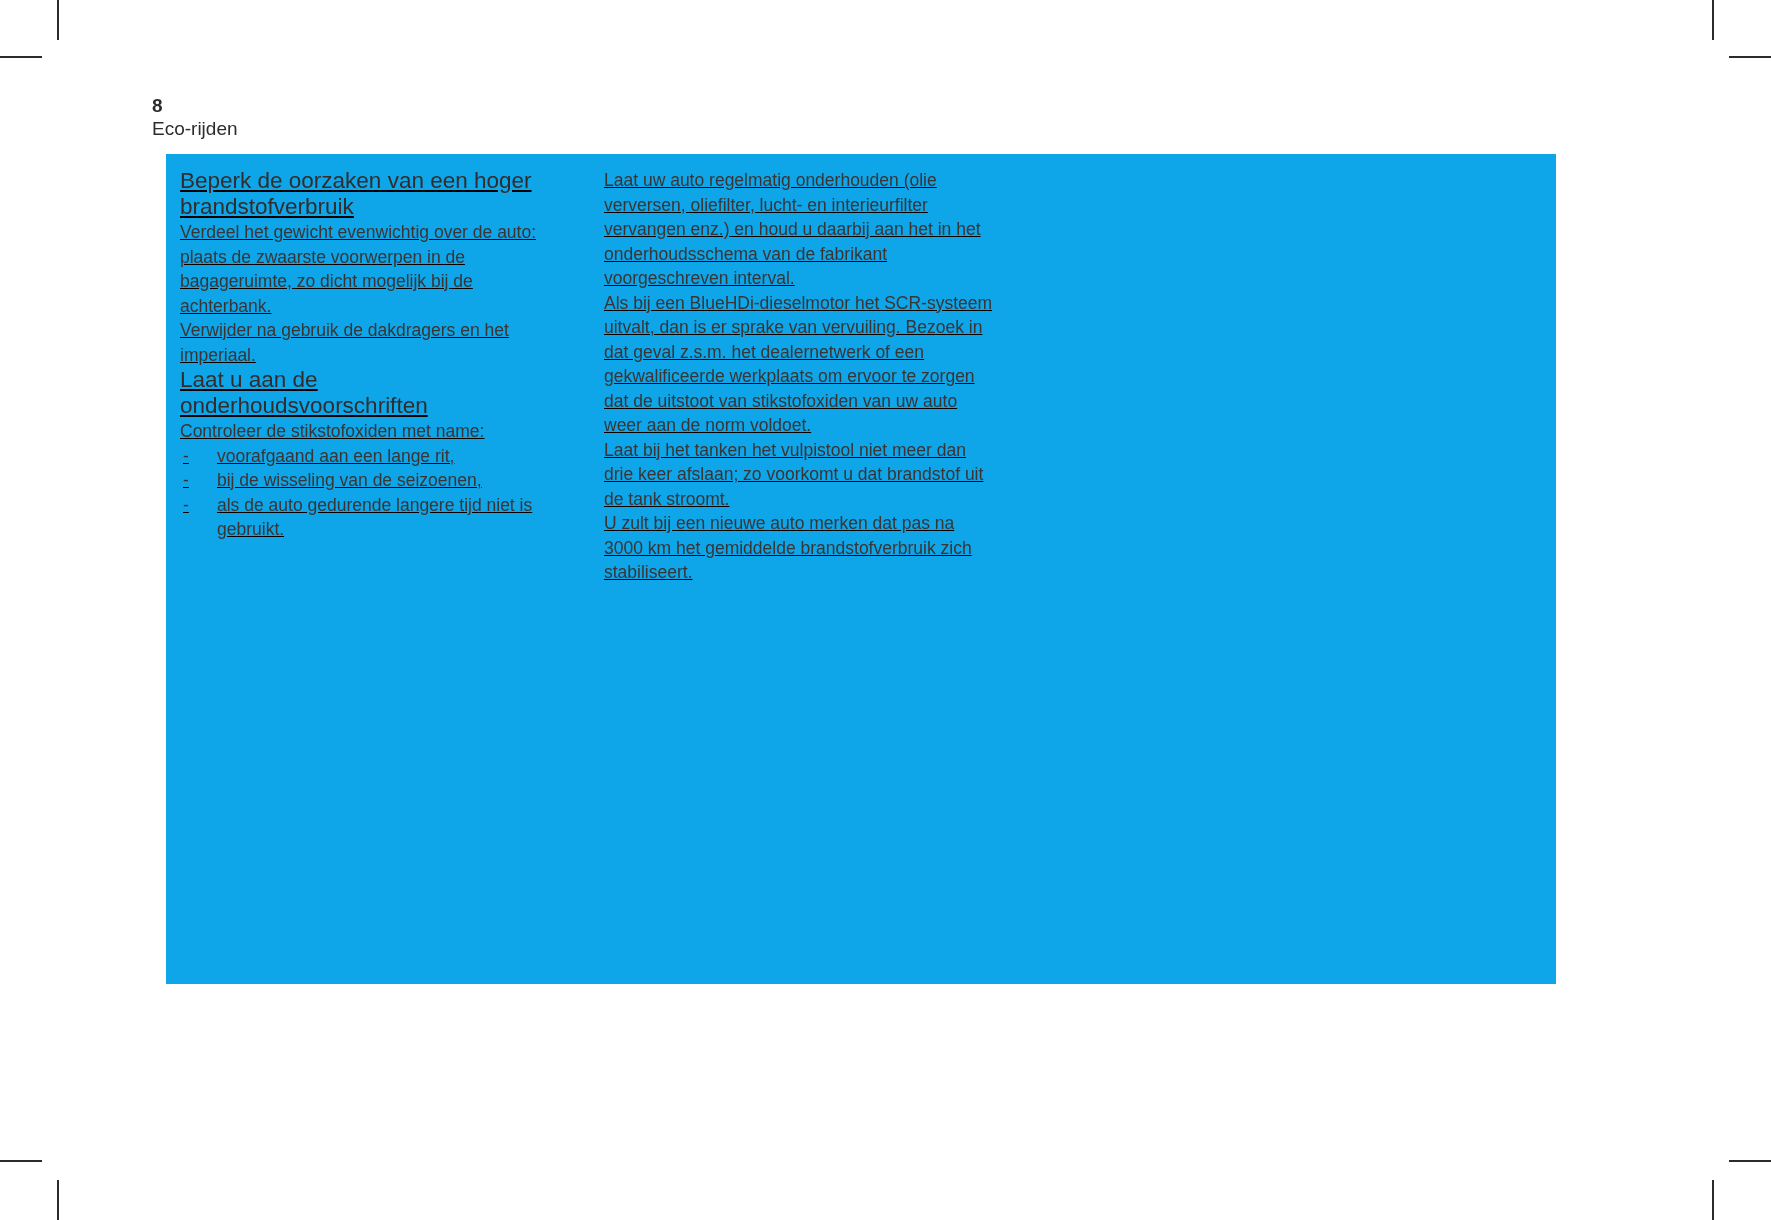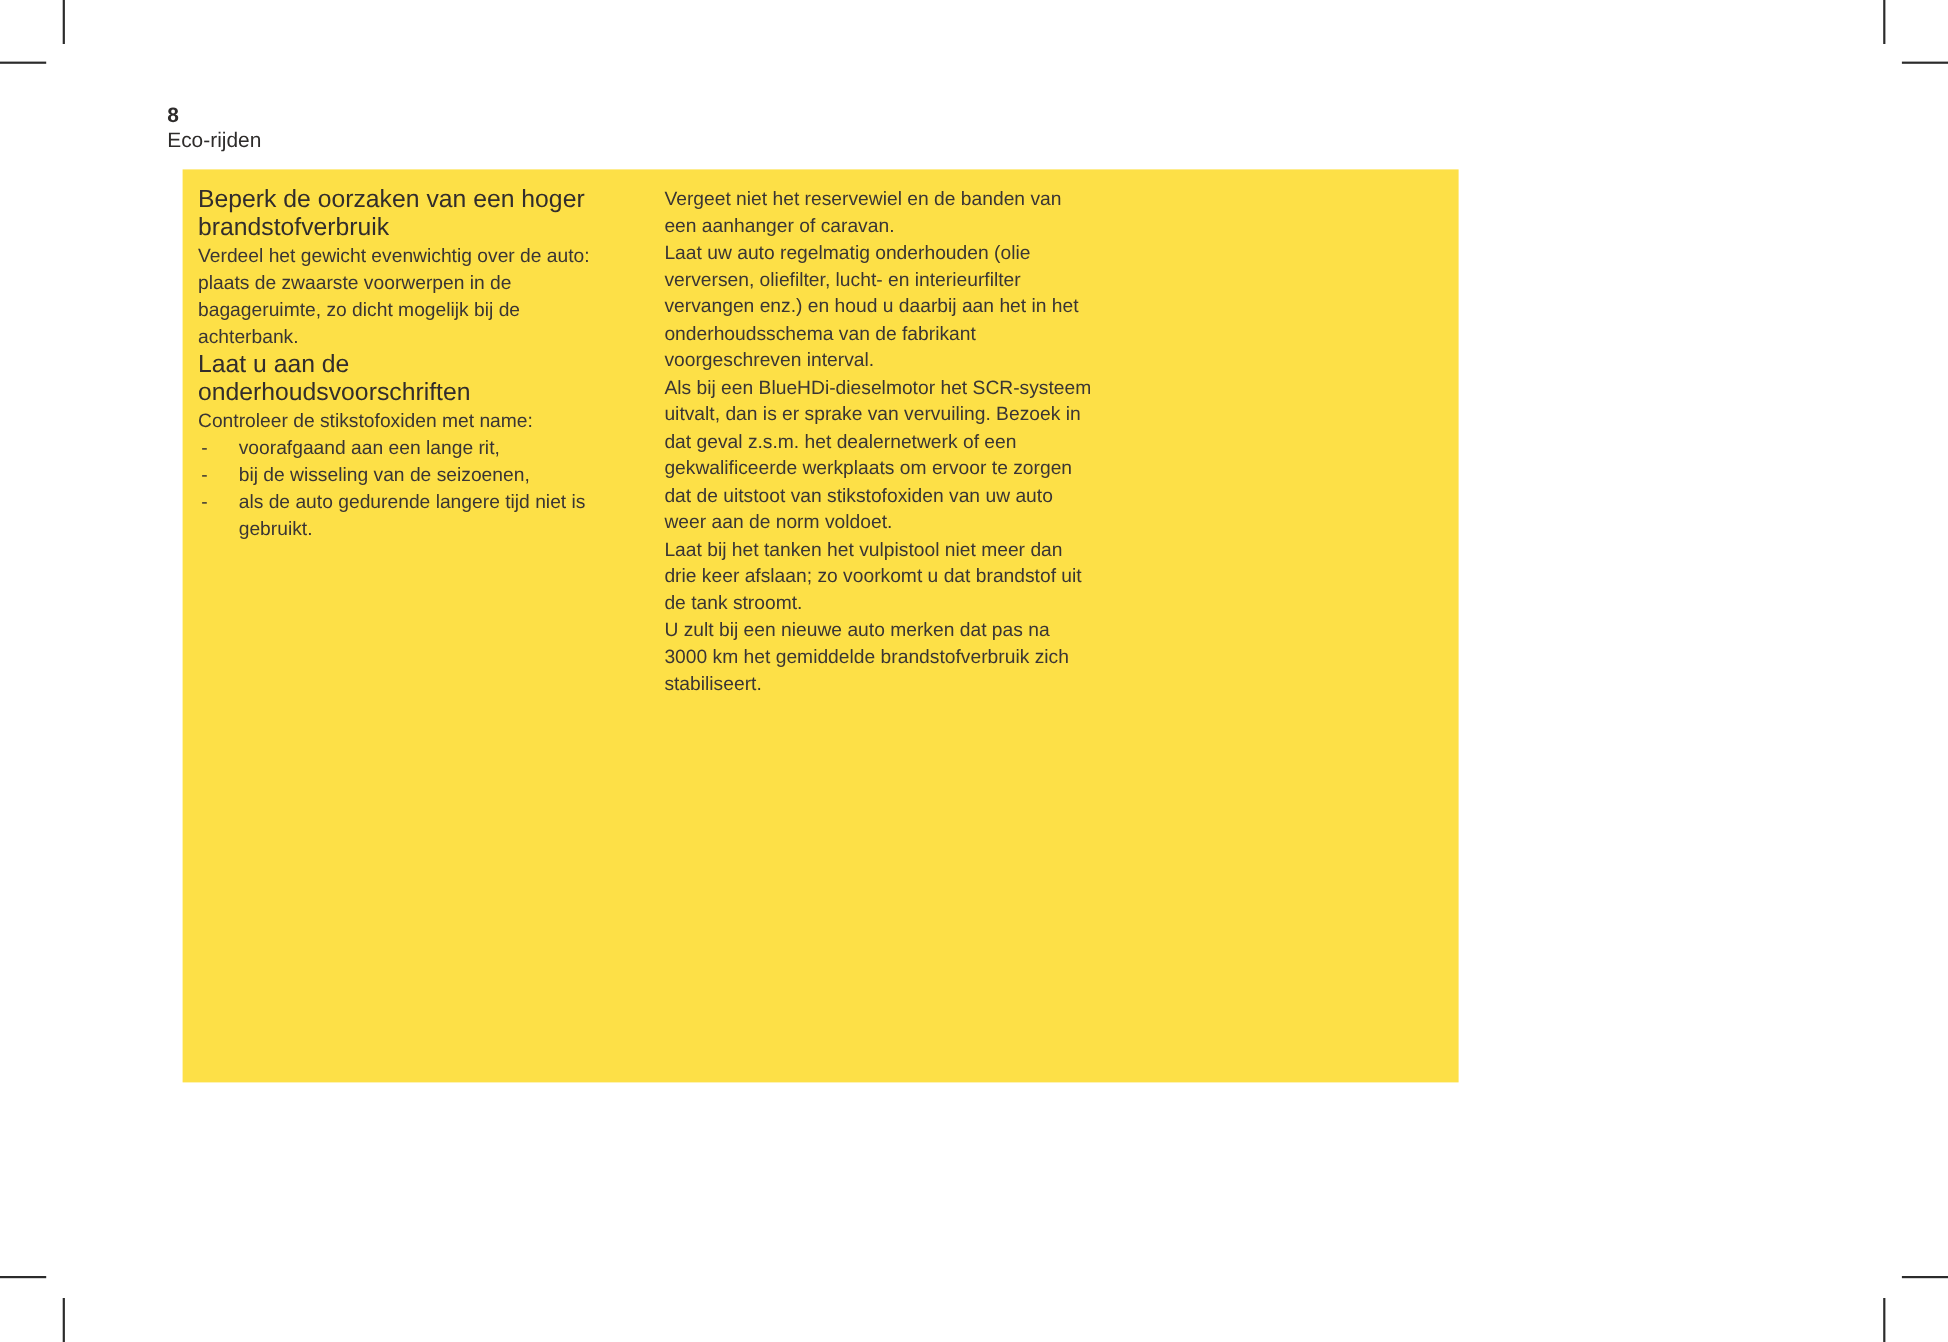--- a/index.html
+++ b/index.html
@@ -41,25 +41,26 @@
     line-height: 23px;
   }
   .page-number { font-weight: bold; }
   .page-section { font-weight: normal; }
 
   
   .panel {
     position: absolute;
     left: 166px;
     top: 154px;
-    width: 1160px;
+    width: 1390px;
     height: 830px;
-    background: #fde047;
+    background: #0ea5e9;
     box-sizing: border-box;
     padding: 14px 0 0 14px;
+    text-decoration: underline;
   }
   .cols {
     display: flex;
     gap: 46px;
   }
   .col {
     color: #3a3534;
     font-size: 17.5px;
     line-height: 24.5px;
   }
@@ -115,40 +116,40 @@
   <div class="page-number">8</div>
   <div class="page-section">Eco-rijden</div>
 </div>
 
 <div class="panel">
   <div class="cols">
 
     <div class="col col1">
       <h2 class="panel-heading">Beperk de oorzaken van een hoger brandstofverbruik</h2>
       <p class="c1-p1">Verdeel het gewicht evenwichtig over de auto: plaats de zwaarste voorwerpen in de bagageruimte, zo dicht mogelijk bij de achterbank.</p>
+      <p>Verwijder na gebruik de dakdragers en het imperiaal.</p>
       <h2 class="panel-heading c1-h2">Laat u aan de onderhoudsvoorschriften</h2>
       <p>Controleer de stikstofoxiden met name:</p>
       <ul class="bullets">
         <li class="bullet">
           <span class="dash">-</span>
           <span class="bullet-text">voorafgaand aan een lange rit,</span>
         </li>
         <li class="bullet">
           <span class="dash">-</span>
           <span class="bullet-text">bij de wisseling van de seizoenen,</span>
         </li>
         <li class="bullet">
           <span class="dash">-</span>
           <span class="bullet-text">als de auto gedurende langere tijd niet is gebruikt.</span>
         </li>
       </ul>
     </div>
 
     <div class="col col2">
-      <p>Vergeet niet het reservewiel en de banden van een aanhanger of caravan.</p>
       <p class="c2-p2">Laat uw auto regelmatig onderhouden (olie verversen, oliefilter, lucht- en interieurfilter vervangen enz.) en houd u daarbij aan het in het onderhoudsschema van de fabrikant voorgeschreven interval.</p>
       <p class="c2-p3">Als bij een BlueHDi-dieselmotor het SCR-systeem uitvalt, dan is er sprake van vervuiling. Bezoek in dat geval z.s.m. het dealernetwerk of een gekwalificeerde werkplaats om ervoor te zorgen dat de uitstoot van stikstofoxiden van uw auto weer aan de norm voldoet.</p>
       <p class="c2-p4">Laat bij het tanken het vulpistool niet meer dan drie keer afslaan; zo voorkomt u dat brandstof uit de tank stroomt.</p>
       <p class="c2-p5">U zult bij een nieuwe auto merken dat pas na 3000 km het gemiddelde brandstofverbruik zich stabiliseert.</p>
     </div>
 
   </div>
 </div>
 
 </body></html>

